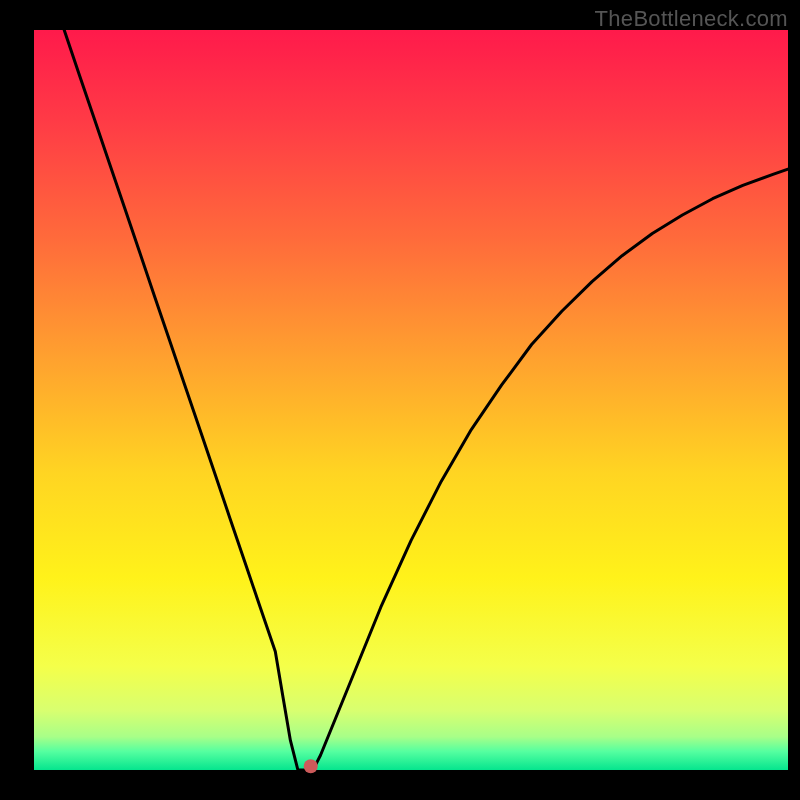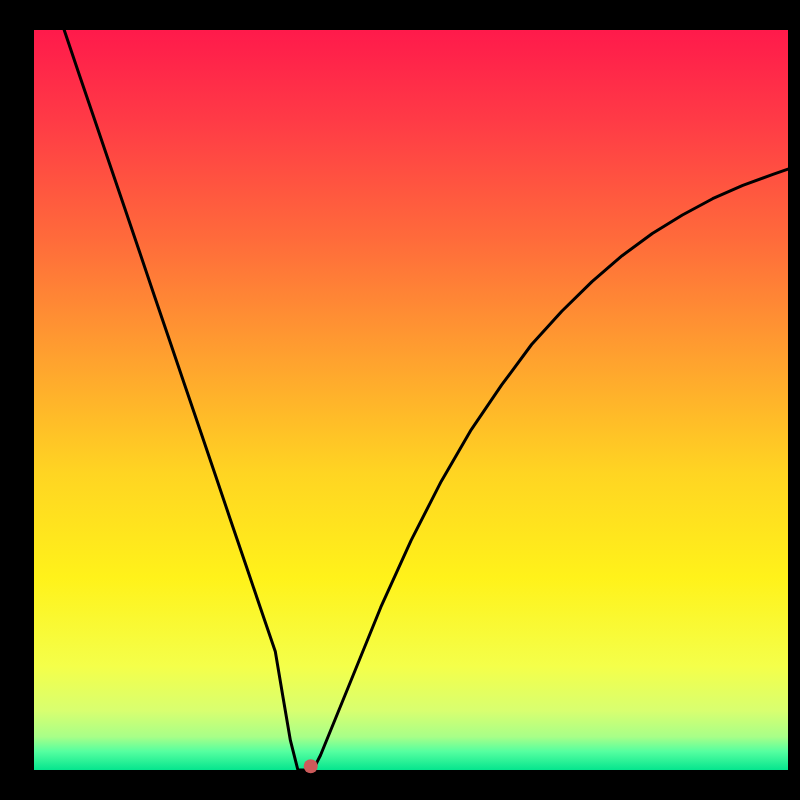--- a/index.html
+++ b/index.html
@@ -48,13 +48,14 @@
           <stop offset="92%" stop-color="#d8ff70"></stop>
           <stop offset="95.5%" stop-color="#a8ff88"></stop>
           <stop offset="97.5%" stop-color="#55ffa0"></stop>
           <stop offset="100%" stop-color="#05e58e"></stop>
         </linearGradient>
       </defs>
       <rect x="34" y="30" width="754" height="740" fill="url(#bg-grad)"></rect>
       <path d="M64.2 30.0 L79.2 74.4 L94.3 118.8 L109.4 163.2 L124.5 207.6 L139.6 252.0 L154.6 296.4 L169.7 340.8 L184.8 385.2 L199.9 429.6 L215.0 474.0 L230.0 518.4 L245.1 562.8 L260.2 607.2 L275.3 651.6 L282.8 696.0 L290.4 740.4 L297.9 770.0 L305.4 770.0 L313.0 770.0 L320.5 755.2 L350.7 681.2 L380.8 607.2 L411.0 540.6 L441.2 481.4 L471.3 429.6 L501.5 385.2 L531.6 344.5 L561.8 311.2 L592.0 281.6 L622.1 255.7 L652.3 233.5 L682.4 215.0 L712.6 198.7 L742.8 185.4 L772.9 174.3 L788.0 169.1" fill="none" stroke="#000" stroke-width="3" stroke-linejoin="round" stroke-linecap="round"></path>
       <circle cx="310.718" cy="766.3" r="7" fill="#cc5a5a"></circle>
     </svg>
+  <div class="watermark">TheBottleneck.com</div>
 </div>
 
 </body></html>

